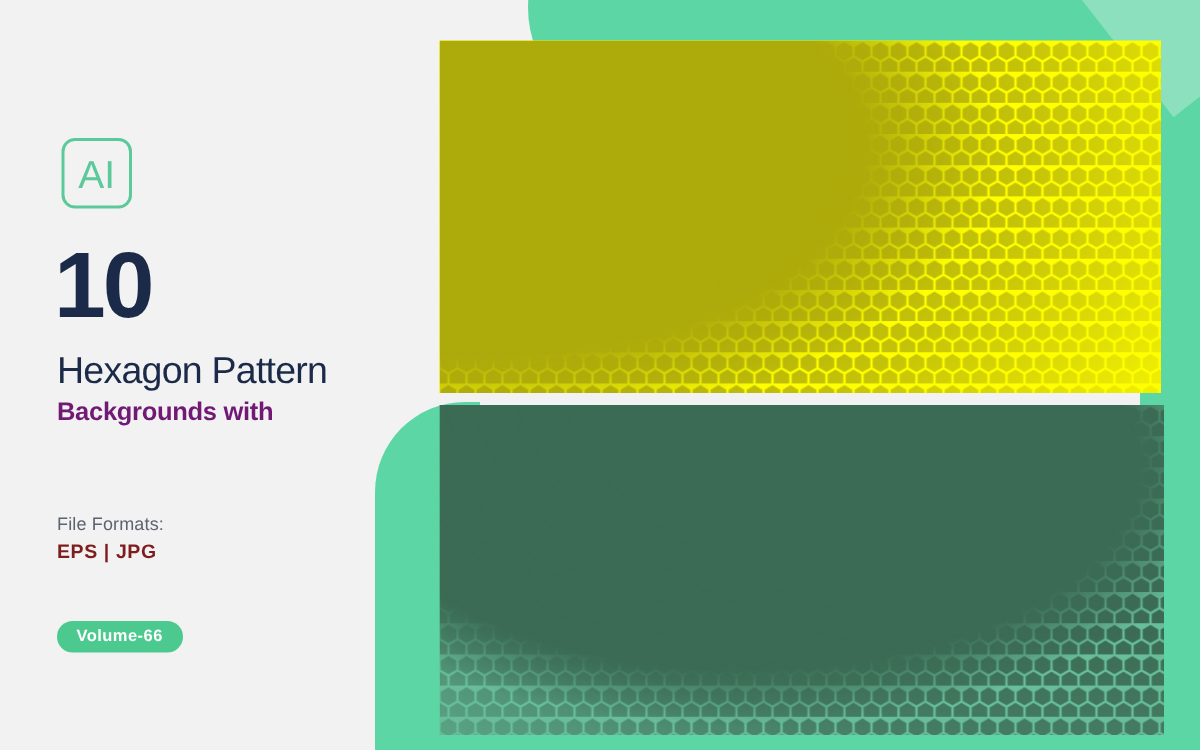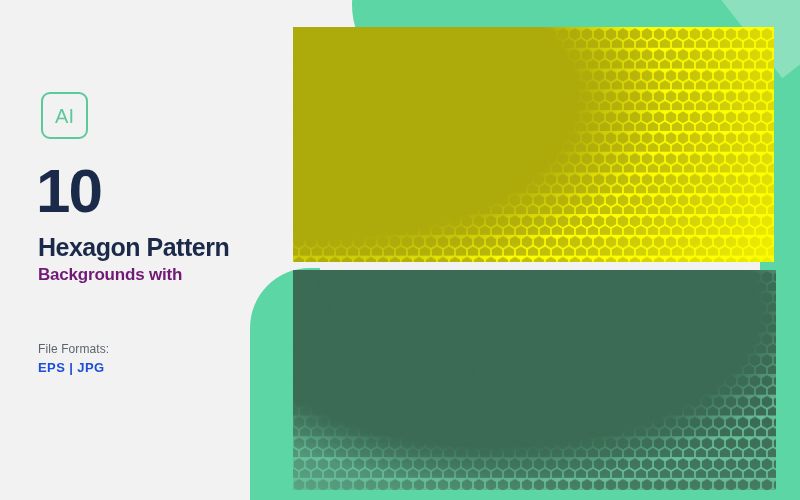--- a/index.html
+++ b/index.html
@@ -91,41 +91,41 @@
     top: 92px;
     width: 47px;
     height: 47px;
     border: 2px solid #5cc99a;
     border-radius: 9px;
     box-sizing: border-box;
     display: flex;
     align-items: center;
     justify-content: center;
     color: #5cc99a;
-    font-size: 20px;
+    font-size: 26px;
     letter-spacing: 0px;
     font-weight: 400;
     line-height: 1;
   }
   .count {
     position: absolute;
     left: 36px;
     top: 160px;
     font-size: 62px;
     font-weight: bold;
     color: #1b2a49;
     letter-spacing: -2px;
     line-height: 1;
   }
   .title-main {
     position: absolute;
     left: 38px;
     top: 234px;
     font-size: 25px;
-    font-weight: bold;
+    font-weight: normal;
     color: #1b2a49;
     letter-spacing: -0.5px;
     line-height: 1.05;
   }
   .title-sub {
     position: absolute;
     left: 38px;
     top: 264px;
     font-size: 17px;
     font-weight: bold;
@@ -140,21 +140,21 @@
     font-size: 12px;
     color: #5d6470;
     letter-spacing: 0.1px;
   }
   .formats-value {
     position: absolute;
     left: 38px;
     top: 360px;
     font-size: 13px;
     font-weight: bold;
-    color: #1d4ed8;
+    color: #7f1d1d;
     letter-spacing: 0.4px;
   }
   .volume-pill {
     position: absolute;
     left: 38px;
     top: 414px;
     padding: 4px 13px 5px 13px;
     background: #4cc98f;
     color: #ffffff;
     border-radius: 11px;
@@ -229,20 +229,21 @@
 
     <div class="title-main">Hexagon Pattern</div>
 
     <div class="title-sub">
       <div>Backgrounds with</div>
     </div>
 
     <div class="formats-label">File Formats:</div>
     <div class="formats-value">EPS  |  JPG</div>
 
+    <div class="volume-pill">Volume-66</div>
   </div>
 
   <div class="panel panel-yellow">
     <div class="core-blob core-yellow"></div>
     <div class="halftone fade-yellow">
       <svg class="hex-svg" viewBox="0 0 481 235" preserveAspectRatio="none">
         <defs>
           <pattern id="hexY" width="12" height="20.784" patternUnits="userSpaceOnUse">
             <polygon points="6,1.2 11.2,4.2 11.2,10.2 6,13.2 0.8,10.2 0.8,4.2" fill="#adaa0b"></polygon>
             <polygon points="0,11.6 5.2,14.6 5.2,20.6 0,23.6 -5.2,20.6 -5.2,14.6" fill="#adaa0b"></polygon>

